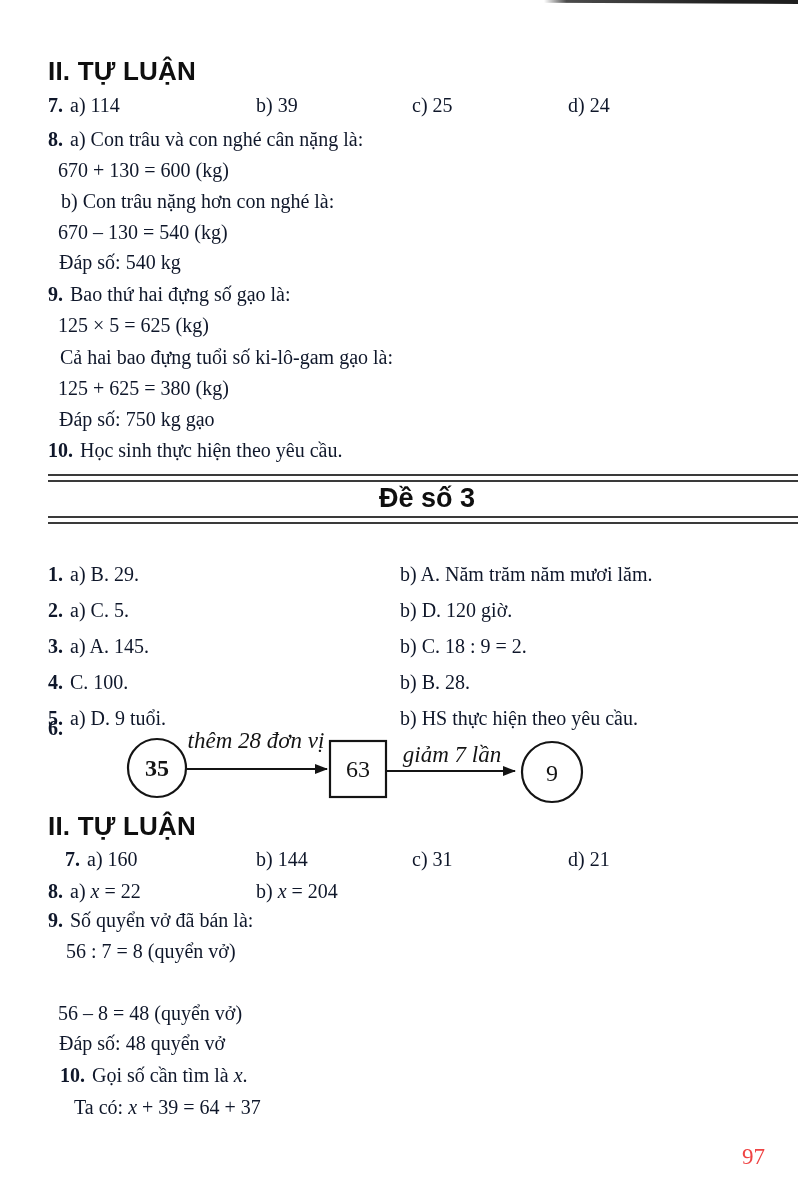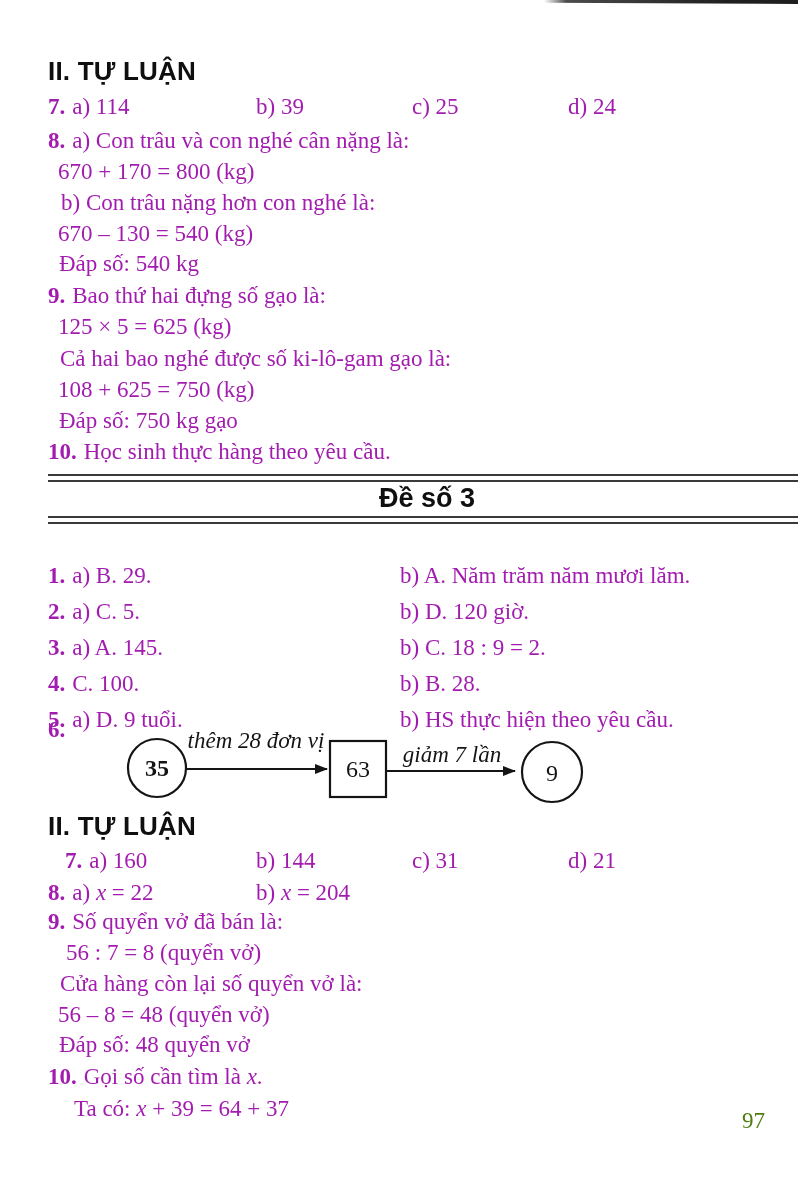--- a/index.html
+++ b/index.html
@@ -13,23 +13,23 @@
     height: 1200px;
     background: #ffffff;
     overflow: hidden;
     font-family: "Liberation Serif", serif;
     color: #1c1c1c;
     margin-left: 28px;
   }
   .line {
     position: absolute;
     white-space: nowrap;
-    font-size: 23px;
+    font-size: 20px;
     line-height: 1.25;
-    color: #a21caf;
+    color: #0f172a;
   }
   .num {
     font-weight: bold;
     margin-right: 7px;
   }
   .var {
     font-style: italic;
   }
   .heading {
     position: absolute;
@@ -76,23 +76,23 @@
   }
   .diagram text {
     font-family: "Liberation Serif", serif;
     fill: #141414;
   }
   .diagram .node-label { font-size: 24px; }
   .diagram .arrow-label { font-size: 23px; font-style: italic; }
   .page-number {
     position: absolute;
     left: 714px;
-    top: 1108px;
+    top: 1144px;
     font-size: 23px;
-    color: #4d7c0f;
+    color: #ef4444;
   }
 </style>
 </head>
 <body>
 
 <div class="page">
 
   <div class="edge-artifact"></div>
 
   <div class="heading" style="left:20px; top:57px">II. TỰ LUẬN</div>
@@ -100,35 +100,35 @@
   <div class="line" style="left:20px; top:93px">
     <span class="num">7.</span><span>a) 114</span>
   </div>
   <div class="line" style="left:228px; top:93px">b) 39</div>
   <div class="line" style="left:384px; top:93px">c) 25</div>
   <div class="line" style="left:540px; top:93px">d) 24</div>
 
   <div class="line" style="left:20px; top:127px">
     <span class="num">8.</span><span>a) Con trâu và con nghé cân nặng là:</span>
   </div>
-  <div class="line" style="left:30px; top:158px">670 + 170 = 800 (kg)</div>
+  <div class="line" style="left:30px; top:158px">670 + 130 = 600 (kg)</div>
   <div class="line" style="left:33px; top:189px">b) Con trâu nặng hơn con nghé là:</div>
   <div class="line" style="left:30px; top:220px">670 – 130 = 540 (kg)</div>
   <div class="line" style="left:31px; top:250px">Đáp số: 540 kg</div>
 
   <div class="line" style="left:20px; top:282px">
     <span class="num">9.</span><span>Bao thứ hai đựng số gạo là:</span>
   </div>
   <div class="line" style="left:30px; top:313px">125 × 5 = 625 (kg)</div>
-  <div class="line" style="left:32px; top:345px">Cả hai bao nghé được số ki-lô-gam gạo là:</div>
-  <div class="line" style="left:30px; top:376px">108 + 625 = 750 (kg)</div>
+  <div class="line" style="left:32px; top:345px">Cả hai bao đựng tuổi số ki-lô-gam gạo là:</div>
+  <div class="line" style="left:30px; top:376px">125 + 625 = 380 (kg)</div>
   <div class="line" style="left:31px; top:407px">Đáp số: 750 kg gạo</div>
 
   <div class="line" style="left:20px; top:438px">
-    <span class="num">10.</span><span>Học sinh thực hàng theo yêu cầu.</span>
+    <span class="num">10.</span><span>Học sinh thực hiện theo yêu cầu.</span>
   </div>
 
   <div class="double-rule" style="top:474px"></div>
   <div class="test-title" style="top:483px">Đề số 3</div>
   <div class="double-rule" style="top:516px"></div>
 
 
   <div class="line" style="left:20px; top:562px">
     <span class="num">1.</span><span>a) B. 29.</span>
   </div>
@@ -189,25 +189,24 @@
     <span class="num">8.</span><span>a) </span><span class="var">x</span><span> = 22</span>
   </div>
   <div class="line" style="left:228px; top:879px">
     <span>b) </span><span class="var">x</span><span> = 204</span>
   </div>
 
   <div class="line" style="left:20px; top:908px">
     <span class="num">9.</span><span>Số quyển vở đã bán là:</span>
   </div>
   <div class="line" style="left:38px; top:939px">56 : 7 = 8 (quyển vở)</div>
-  <div class="line" style="left:32px; top:970px">Cửa hàng còn lại số quyển vở là:</div>
   <div class="line" style="left:30px; top:1001px">56 – 8 = 48 (quyển vở)</div>
   <div class="line" style="left:31px; top:1031px">Đáp số: 48 quyển vở</div>
 
-  <div class="line" style="left:20px; top:1063px">
+  <div class="line" style="left:32px; top:1063px">
     <span class="num">10.</span><span>Gọi số cần tìm là </span><span class="var">x</span><span>.</span>
   </div>
   <div class="line" style="left:46px; top:1095px">
     <span>Ta có: </span><span class="var">x</span><span> + 39 = 64 + 37</span>
   </div>
 
   <div class="page-number">97</div>
 
 </div>
 

